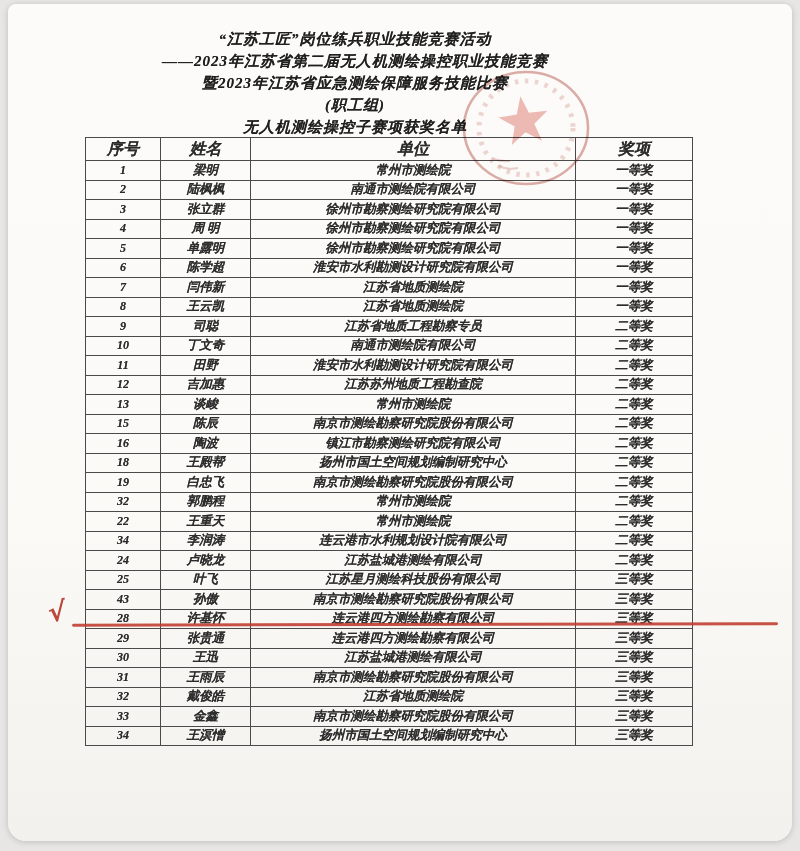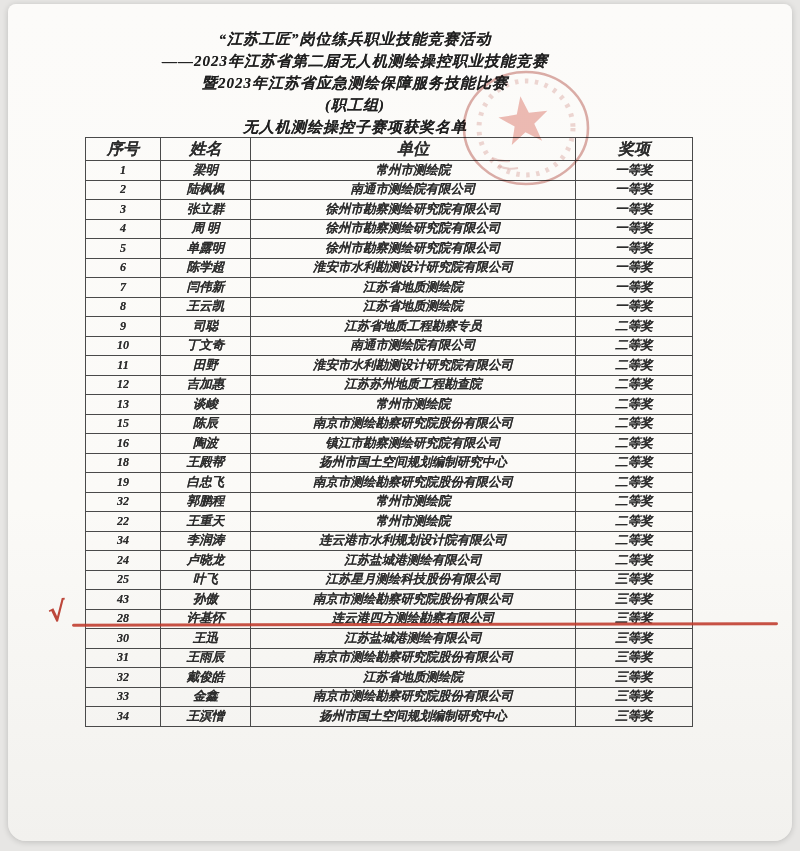--- a/index.html
+++ b/index.html
@@ -231,20 +231,26 @@
           <td class="c-unit">南京市测绘勘察研究院股份有限公司</td>
           <td class="c-award">三等奖</td>
         </tr>
           <tr>
           <td class="c-no">28</td>
           <td class="c-name">许基怀</td>
           <td class="c-unit">连云港四方测绘勘察有限公司</td>
           <td class="c-award">三等奖</td>
         </tr>
           <tr>
+          <td class="c-no">29</td>
+          <td class="c-name">张贵通</td>
+          <td class="c-unit">连云港四方测绘勘察有限公司</td>
+          <td class="c-award">三等奖</td>
+        </tr>
+          <tr>
           <td class="c-no">30</td>
           <td class="c-name">王迅</td>
           <td class="c-unit">江苏盐城港测绘有限公司</td>
           <td class="c-award">三等奖</td>
         </tr>
           <tr>
           <td class="c-no">31</td>
           <td class="c-name">王雨辰</td>
           <td class="c-unit">南京市测绘勘察研究院股份有限公司</td>
           <td class="c-award">三等奖</td>

